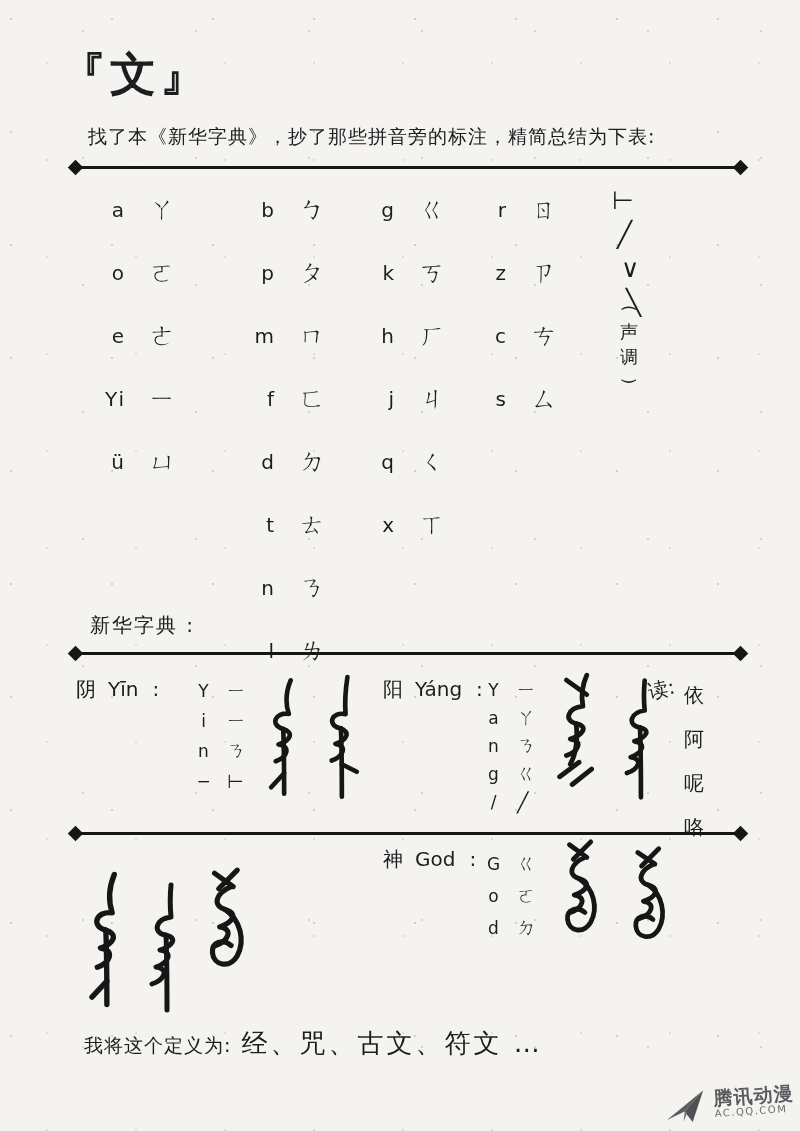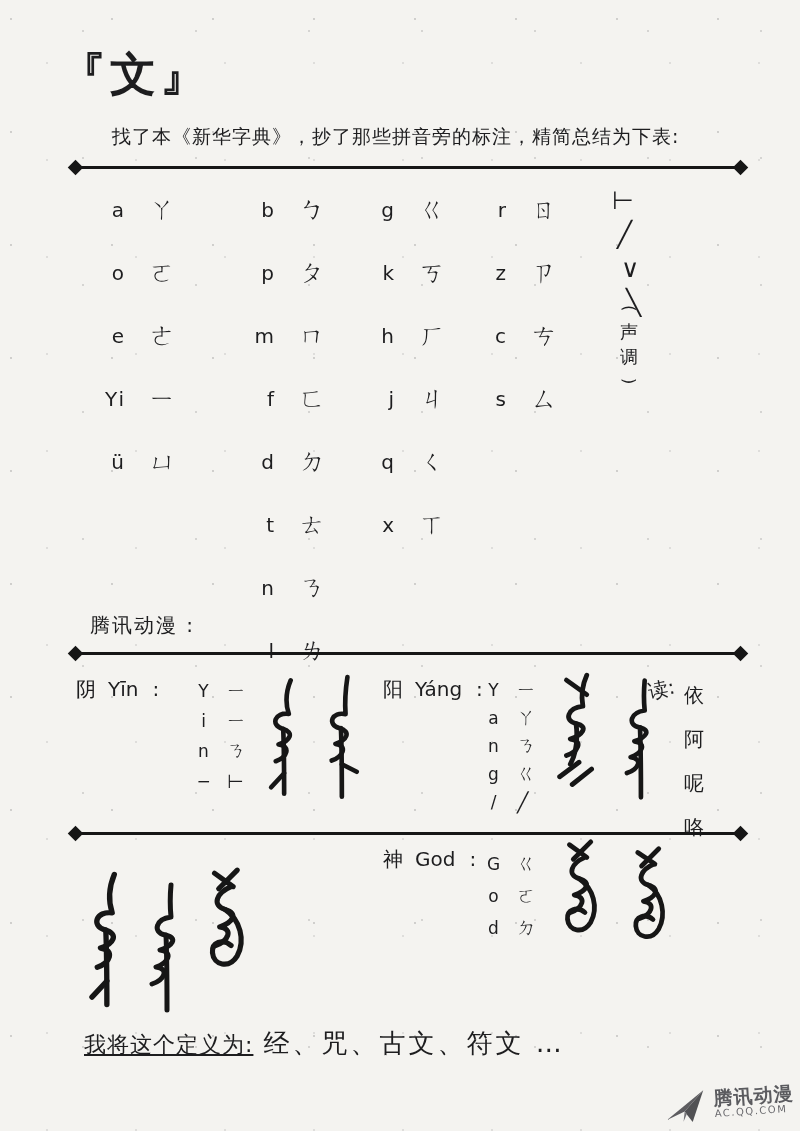--- a/index.html
+++ b/index.html
@@ -49,21 +49,21 @@
   .vpairs.r32 .vpair-row{height:32px;}
   .vpair-row .letter{width:15px; text-align:center; font-size:17px;}
   .vpair-row .zy{font-size:19px;}
   
   .read-label{font-size:20px; transform:rotate(-12deg);}
   .vchars{display:flex; flex-direction:column; gap:17px; font-size:20px; align-items:center;}
   
   svg.rune{display:block; overflow:visible;}
   
   .definition{display:flex; align-items:baseline; gap:10px; white-space:nowrap;}
-  .definition .prefix{font-size:22px; letter-spacing:1px;text-decoration:underline;}
+  .definition .prefix{font-size:19px; letter-spacing:1px;}
   .definition .terms{font-size:26px; letter-spacing:3px;}
   
   .watermark{display:flex; align-items:center; gap:6px; transform:rotate(-4deg); opacity:.82;}
   .wm-text{display:flex; flex-direction:column; line-height:1.05;}
   .wm-site{font-size:19px; font-weight:bold; color:#3a3a40; letter-spacing:1px;}
   .wm-url{font-size:10px; color:#4a4a50; letter-spacing:1.5px;}
 </style>
 </head>
 <body>
 
@@ -99,21 +99,21 @@
       <path d="M33 21 C19 27 14 39 27 43 C41 47 34 56 22 60 C36 62 30 74 18 78"></path>
       <path d="M27 43 C42 53 46 74 38 89 C30 102 15 98 14 86 C13 76 24 72 32 79"></path>
     </g>
   </defs>
 </svg>
 
 <div id="page">
 
   <div class="abs title" style="left:60px; top:44px;">『文』</div>
 
-  <div class="abs intro" style="left:88px; top:124px;margin-left:24px;">找了本《新华字典》，抄了那些拼音旁的标注，精简总结为下表:</div>
+  <div class="abs intro" style="left:88px; top:124px;">找了本《新华字典》，抄了那些拼音旁的标注，精简总结为下表:</div>
 
   <div class="abs divider" style="left:70px; top:160px;">
     <span class="dia"></span>
     <span class="ln"></span>
     <span class="dia"></span>
   </div>
 
   <div class="abs tcol" style="left:88px; top:178px;">
       <div class="pair-row">
       <span class="letter">a</span>
@@ -224,21 +224,21 @@
       <span>∨</span>
       <span>╲</span>
     </div>
   <div class="abs vlabel" style="left:620px; top:300px;">
       <span>(</span>
       <span>声</span>
       <span>调</span>
       <span>)</span>
     </div>
 
-  <div class="abs usage" style="left:90px; top:612px;">腾讯动漫 :</div>
+  <div class="abs usage" style="left:90px; top:612px;">新华字典 :</div>
 
   <div class="abs divider" style="left:70px; top:646px;">
     <span class="dia"></span>
     <span class="ln"></span>
     <span class="dia"></span>
   </div>
 
   <div class="abs ex-label" style="left:76px; top:676px;">
     <span>阴</span>
     <span>Yīn</span>

